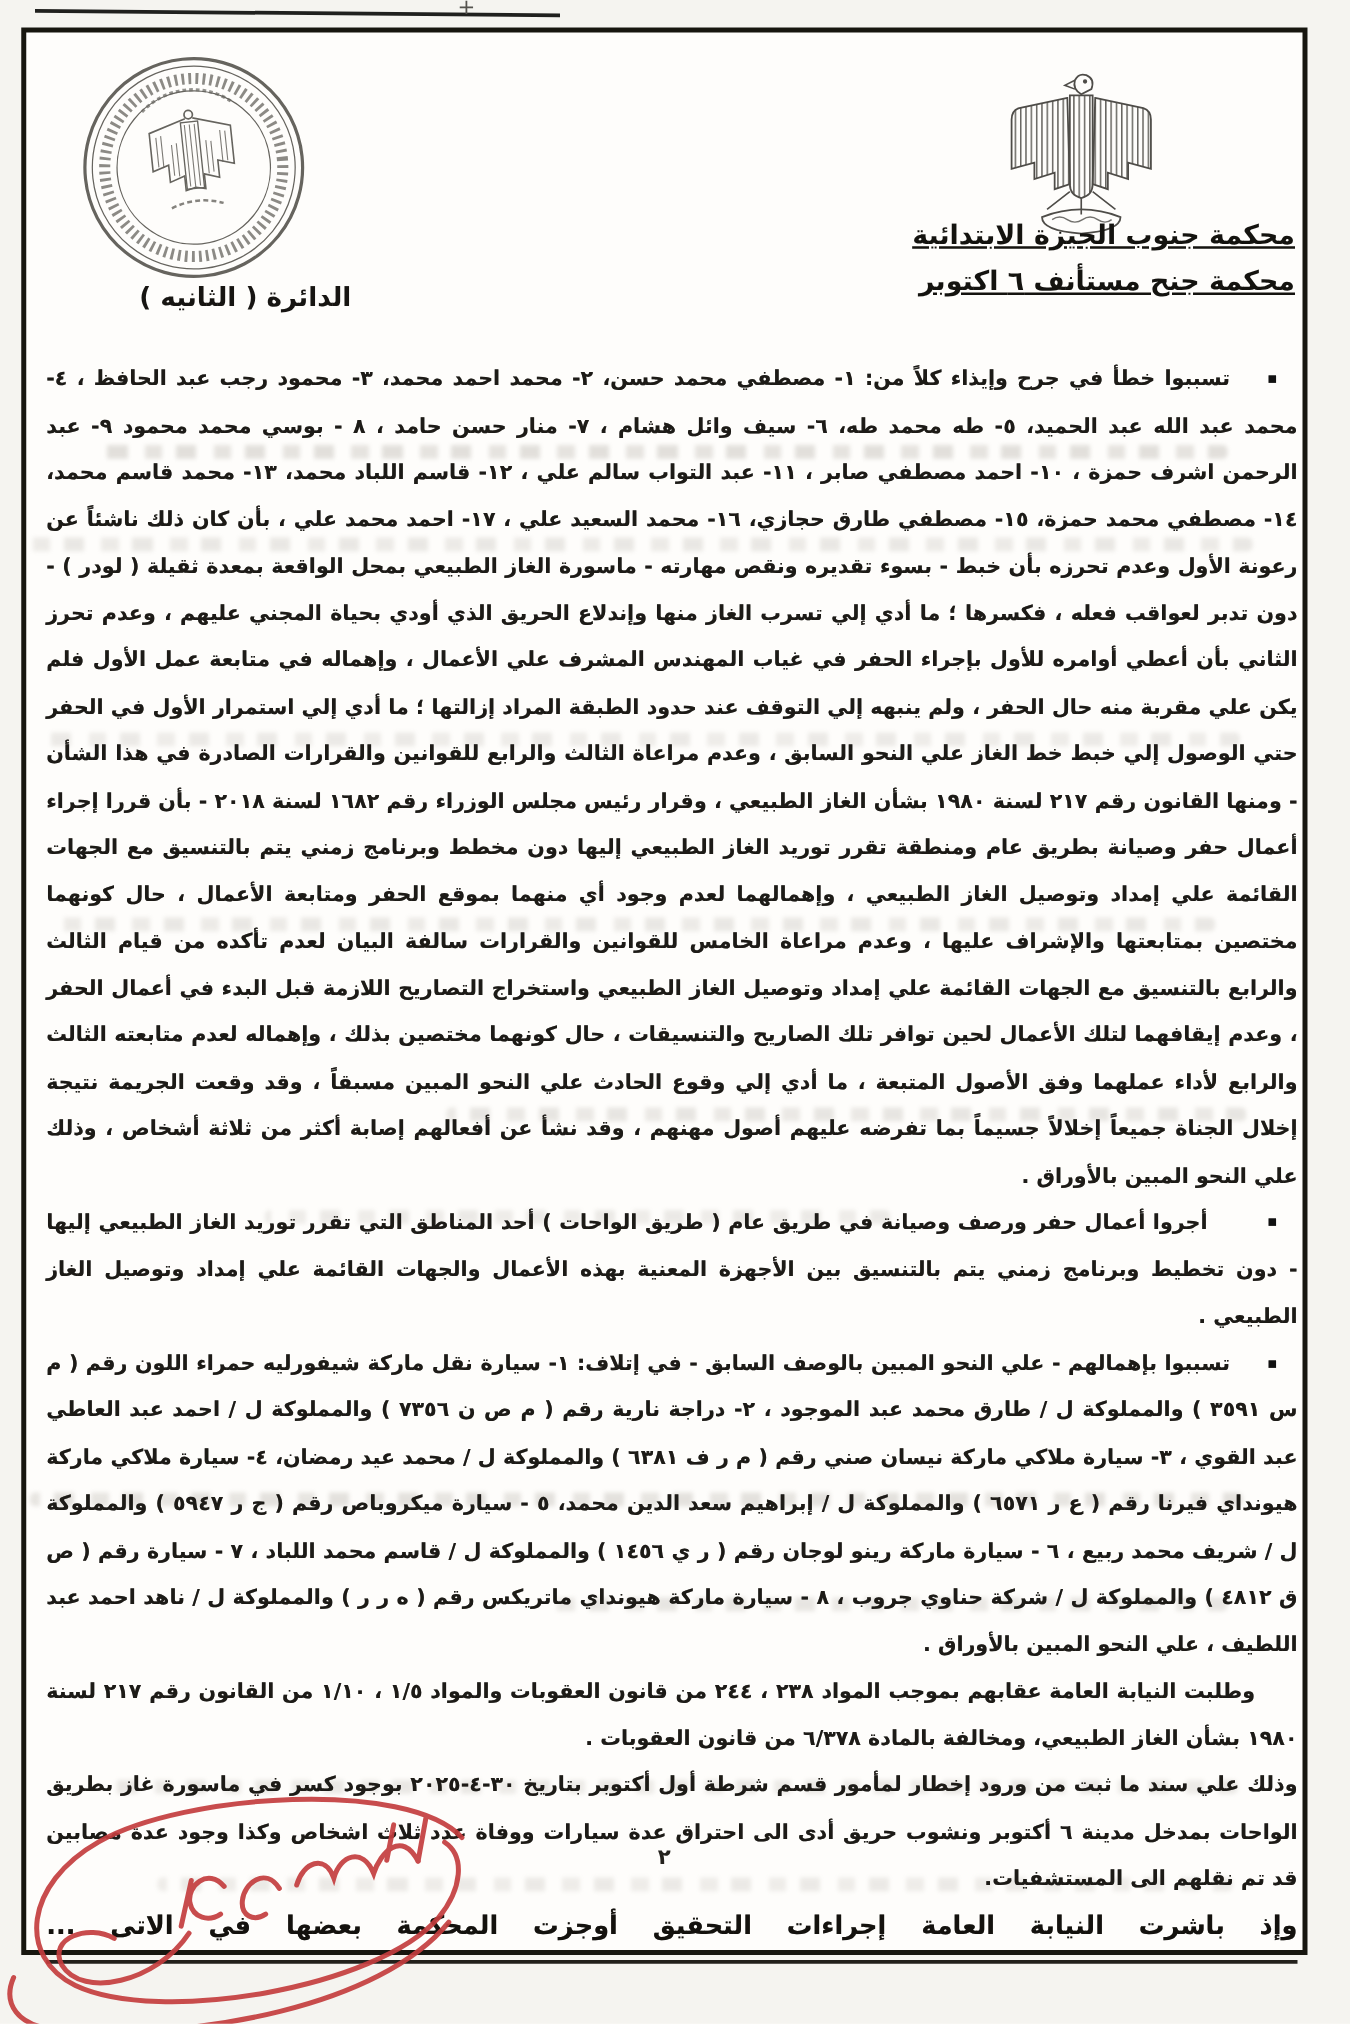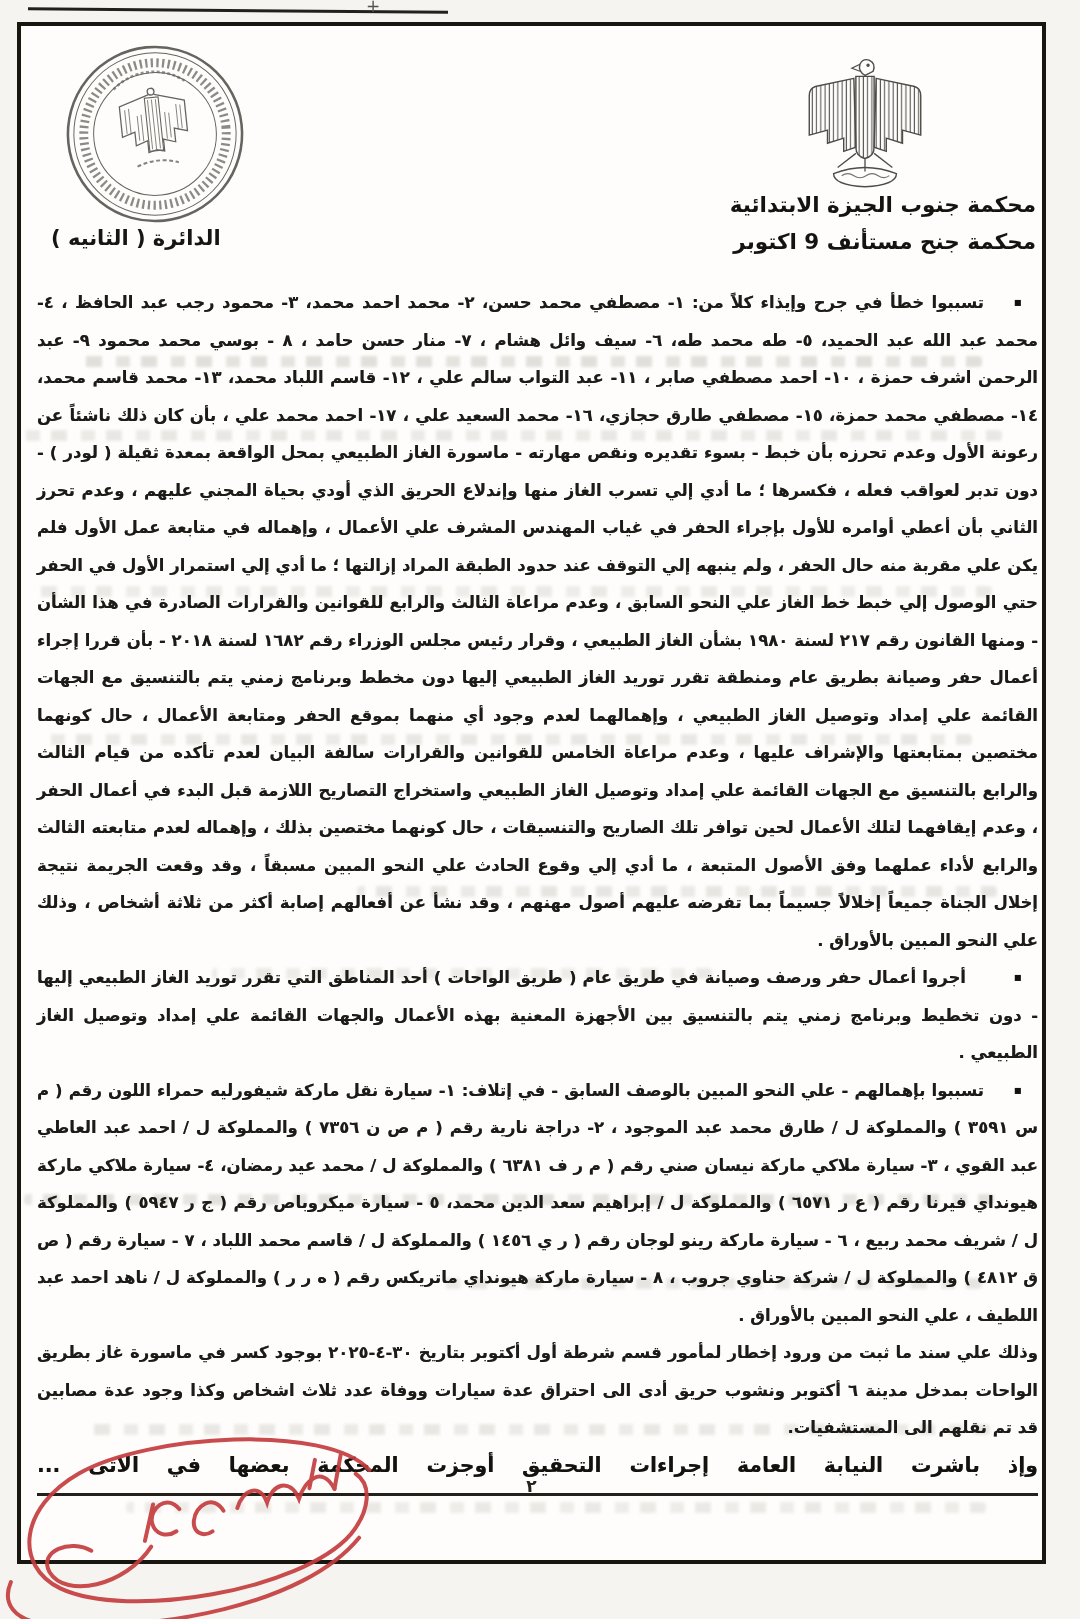--- a/index.html
+++ b/index.html
@@ -12,25 +12,25 @@
   
   .top-line{position:absolute;left:28px;top:9px;width:420px;height:3px;background:#20201e;transform:rotate(.5deg);}
   .top-plus{position:absolute;left:366px;top:-4px;color:#55534e;font-size:17px;}
   
   .frame{
     position:absolute;left:17px;top:22px;width:1029px;height:1542px;
     border:4px solid #17160f;background:#fefdfb;box-sizing:border-box;
   }
   
   .seal{position:absolute;left:40px;top:14px;width:188px;height:188px;opacity:.9;transform:rotate(-6deg);}
-  .circuit{position:absolute;left:30px;top:200px;width:230px;text-align:left;
+  .circuit{position:absolute;left:30px;top:200px;width:230px;text-align:right;
     font-weight:700;font-size:21px;color:#171512;}
   .emblem{position:absolute;left:768px;top:28px;width:152px;height:142px;opacity:.92;}
-  .court-titles{position:absolute;right:6px;top:160px;text-align:right;direction:rtl;
-    font-weight:700;color:#14130f;font-size:21.5px;line-height:37px;}
+  .court-titles{position:absolute;right:6px;top:144px;text-align:right;direction:rtl;
+    font-weight:700;color:#14130f;font-size:21.5px;line-height:37px;text-decoration:underline;}
   
   .content{
     position:absolute;right:4px;left:16px;top:258px;direction:rtl;
     font-weight:700;color:#1d1b17;font-size:16.5px;line-height:37.5px;
     text-shadow:0 0 .5px rgba(20,18,14,.55);
   }
   .content p{margin:0;text-align:justify;position:relative;}
   .p1{margin-bottom:8px;}
   .p2{margin-bottom:24px;text-indent:54px;}
   .p3{margin-bottom:34px;text-indent:72px;}
@@ -112,21 +112,21 @@
           <path d="M86 24 L124 32 Q130 34 130 41 L130 80 L112 75 L112 88 L96 83 L96 96 L84 92 Z" fill="url(#vl)"></path>
           <path d="M66 98 L48 112 M75 103 L75 116 M84 98 L102 112" stroke-width="1.3"></path>
           <path d="M44 118 Q75 106 106 118 Q106 129 75 131 Q44 129 44 118 Z"></path>
           <path d="M52 120 q6 -4 12 0 t12 0 t12 0 t11 0" stroke-width="1.1" opacity=".8"></path>
         </g>
       </svg>
     </div>
 
     <div class="court-titles">
       <div>محكمة جنوب الجيزة الابتدائية</div>
-      <div>محكمة جنح مستأنف 9 اكتوبر</div>
+      <div>محكمة جنح مستأنف ٦ اكتوبر</div>
     </div>
 
     <div class="ghost g1"></div>
     <div class="ghost g2"></div>
     <div class="ghost g3"></div>
     <div class="ghost g4"></div>
     <div class="ghost g5"></div>
     <div class="ghost g6"></div>
     <div class="ghost g7"></div>
     <div class="ghost g8"></div>
@@ -134,20 +134,21 @@
     <div class="ghost g10"></div>
 
     <div class="content">
 
       <p class="p2"><span class="bullet">▪</span><span>تسببوا خطأ في جرح وإيذاء كلاً من: ١- مصطفي محمد حسن، ٢- محمد احمد محمد، ٣- محمود رجب عبد الحافظ ، ٤- محمد عبد الله عبد الحميد، ٥- طه محمد طه، ٦- سيف وائل هشام ، ٧- منار حسن حامد ، ٨ - بوسي محمد محمود ٩- عبد الرحمن اشرف حمزة ، ١٠- احمد مصطفي صابر ، ١١- عبد التواب سالم علي ، ١٢- قاسم اللباد محمد، ١٣- محمد قاسم محمد، ١٤- مصطفي محمد حمزة، ١٥- مصطفي طارق حجازي، ١٦- محمد السعيد علي ، ١٧- احمد محمد علي ، بأن كان ذلك ناشئاً عن رعونة الأول وعدم تحرزه بأن خبط - بسوء تقديره ونقص مهارته - ماسورة الغاز الطبيعي بمحل الواقعة بمعدة ثقيلة ( لودر ) - دون تدبر لعواقب فعله ، فكسرها ؛ ما أدي إلي تسرب الغاز منها وإندلاع الحريق الذي أودي بحياة المجني عليهم ، وعدم تحرز الثاني بأن أعطي أوامره للأول بإجراء الحفر في غياب المهندس المشرف علي الأعمال ، وإهماله في متابعة عمل الأول فلم يكن علي مقربة منه حال الحفر ، ولم ينبهه إلي التوقف عند حدود الطبقة المراد إزالتها ؛ ما أدي إلي استمرار الأول في الحفر حتي الوصول إلي خبط خط الغاز علي النحو السابق ، وعدم مراعاة الثالث والرابع للقوانين والقرارات الصادرة في هذا الشأن - ومنها القانون رقم ٢١٧ لسنة ١٩٨٠ بشأن الغاز الطبيعي ، وقرار رئيس مجلس الوزراء رقم ١٦٨٢ لسنة ٢٠١٨ - بأن قررا إجراء أعمال حفر وصيانة بطريق عام ومنطقة تقرر توريد الغاز الطبيعي إليها دون مخطط وبرنامج زمني يتم بالتنسيق مع الجهات القائمة علي إمداد وتوصيل الغاز الطبيعي ، وإهمالهما لعدم وجود أي منهما بموقع الحفر ومتابعة الأعمال ، حال كونهما مختصين بمتابعتها والإشراف عليها ، وعدم مراعاة الخامس للقوانين والقرارات سالفة البيان لعدم تأكده من قيام الثالث والرابع بالتنسيق مع الجهات القائمة علي إمداد وتوصيل الغاز الطبيعي واستخراج التصاريح اللازمة قبل البدء في أعمال الحفر ، وعدم إيقافهما لتلك الأعمال لحين توافر تلك الصاريح والتنسيقات ، حال كونهما مختصين بذلك ، وإهماله لعدم متابعته الثالث والرابع لأداء عملهما وفق الأصول المتبعة ، ما أدي إلي وقوع الحادث علي النحو المبين مسبقاً ، وقد وقعت الجريمة نتيجة إخلال الجناة جميعاً إخلالاً جسيماً بما تفرضه عليهم أصول مهنهم ، وقد نشأ عن أفعالهم إصابة أكثر من ثلاثة أشخاص ، وذلك علي النحو المبين بالأوراق .</span></p>
 
       <p class="p3"><span class="bullet">▪</span><span>أجروا أعمال حفر ورصف وصيانة في طريق عام ( طريق الواحات ) أحد المناطق التي تقرر توريد الغاز الطبيعي إليها - دون تخطيط وبرنامج زمني يتم بالتنسيق بين الأجهزة المعنية بهذه الأعمال والجهات القائمة علي إمداد وتوصيل الغاز الطبيعي .</span></p>
 
       <p class="p4"><span class="bullet">▪</span><span>تسببوا بإهمالهم - علي النحو المبين بالوصف السابق - في إتلاف: ١- سيارة نقل ماركة شيفورليه حمراء اللون رقم ( م س ٣٥٩١ ) والمملوكة ل / طارق محمد عبد الموجود ، ٢- دراجة نارية رقم ( م ص ن ٧٣٥٦ ) والمملوكة ل / احمد عبد العاطي عبد القوي ، ٣- سيارة ملاكي ماركة نيسان صني رقم ( م ر ف ٦٣٨١ ) والمملوكة ل / محمد عيد رمضان، ٤- سيارة ملاكي ماركة هيونداي فيرنا رقم ( ع ر ٦٥٧١ ) والمملوكة ل / إبراهيم سعد الدين محمد، ٥ - سيارة ميكروباص رقم ( ج ر ٥٩٤٧ ) والمملوكة ل / شريف محمد ربيع ، ٦ - سيارة ماركة رينو لوجان رقم ( ر ي ١٤٥٦ ) والمملوكة ل / قاسم محمد اللباد ، ٧ - سيارة رقم ( ص ق ٤٨١٢ ) والمملوكة ل / شركة حناوي جروب ، ٨ - سيارة ماركة هيونداي ماتريكس رقم ( ه ر ر ) والمملوكة ل / ناهد احمد عبد اللطيف ، علي النحو المبين بالأوراق .</span></p>
 
+      <p class="p5"><span>وطلبت النيابة العامة عقابهم بموجب المواد ٢٣٨ ، ٢٤٤ من قانون العقوبات والمواد ١/٥ ، ١/١٠ من القانون رقم ٢١٧ لسنة ١٩٨٠ بشأن الغاز الطبيعي، ومخالفة بالمادة ٦/٣٧٨ من قانون العقوبات .</span></p>
 
       <p class="p6"><span>وذلك علي سند ما ثبت من ورود إخطار لمأمور قسم شرطة أول أكتوبر بتاريخ ٣٠-٤-٢٠٢٥ بوجود كسر في ماسورة غاز بطريق الواحات بمدخل مدينة ٦ أكتوبر ونشوب حريق أدى الى احتراق عدة سيارات ووفاة عدد ثلاث اشخاص وكذا وجود عدة مصابين قد تم نقلهم الى المستشفيات.</span></p>
 
       <div class="section-heading">وإذ باشرت النيابة العامة إجراءات التحقيق أوجزت المحكمة بعضها في الاتى ...</div>
 
     </div>
 
     <div class="page-number">٢</div>
   </div>
 

